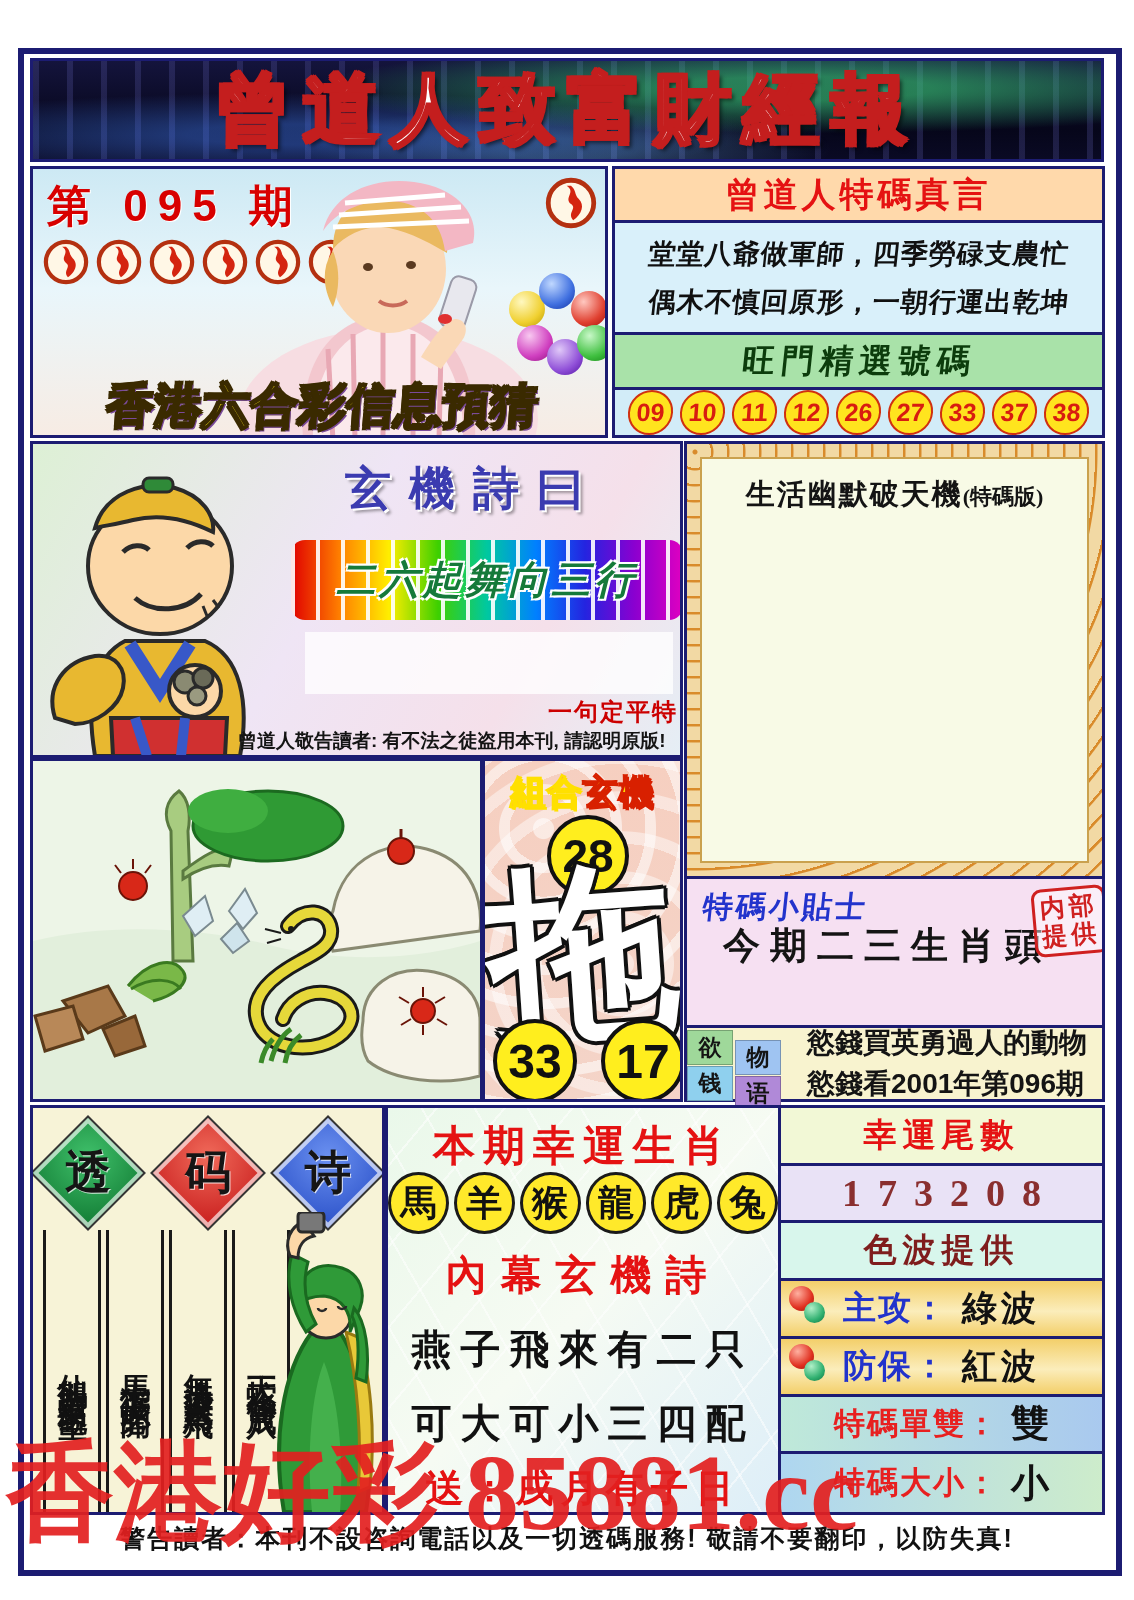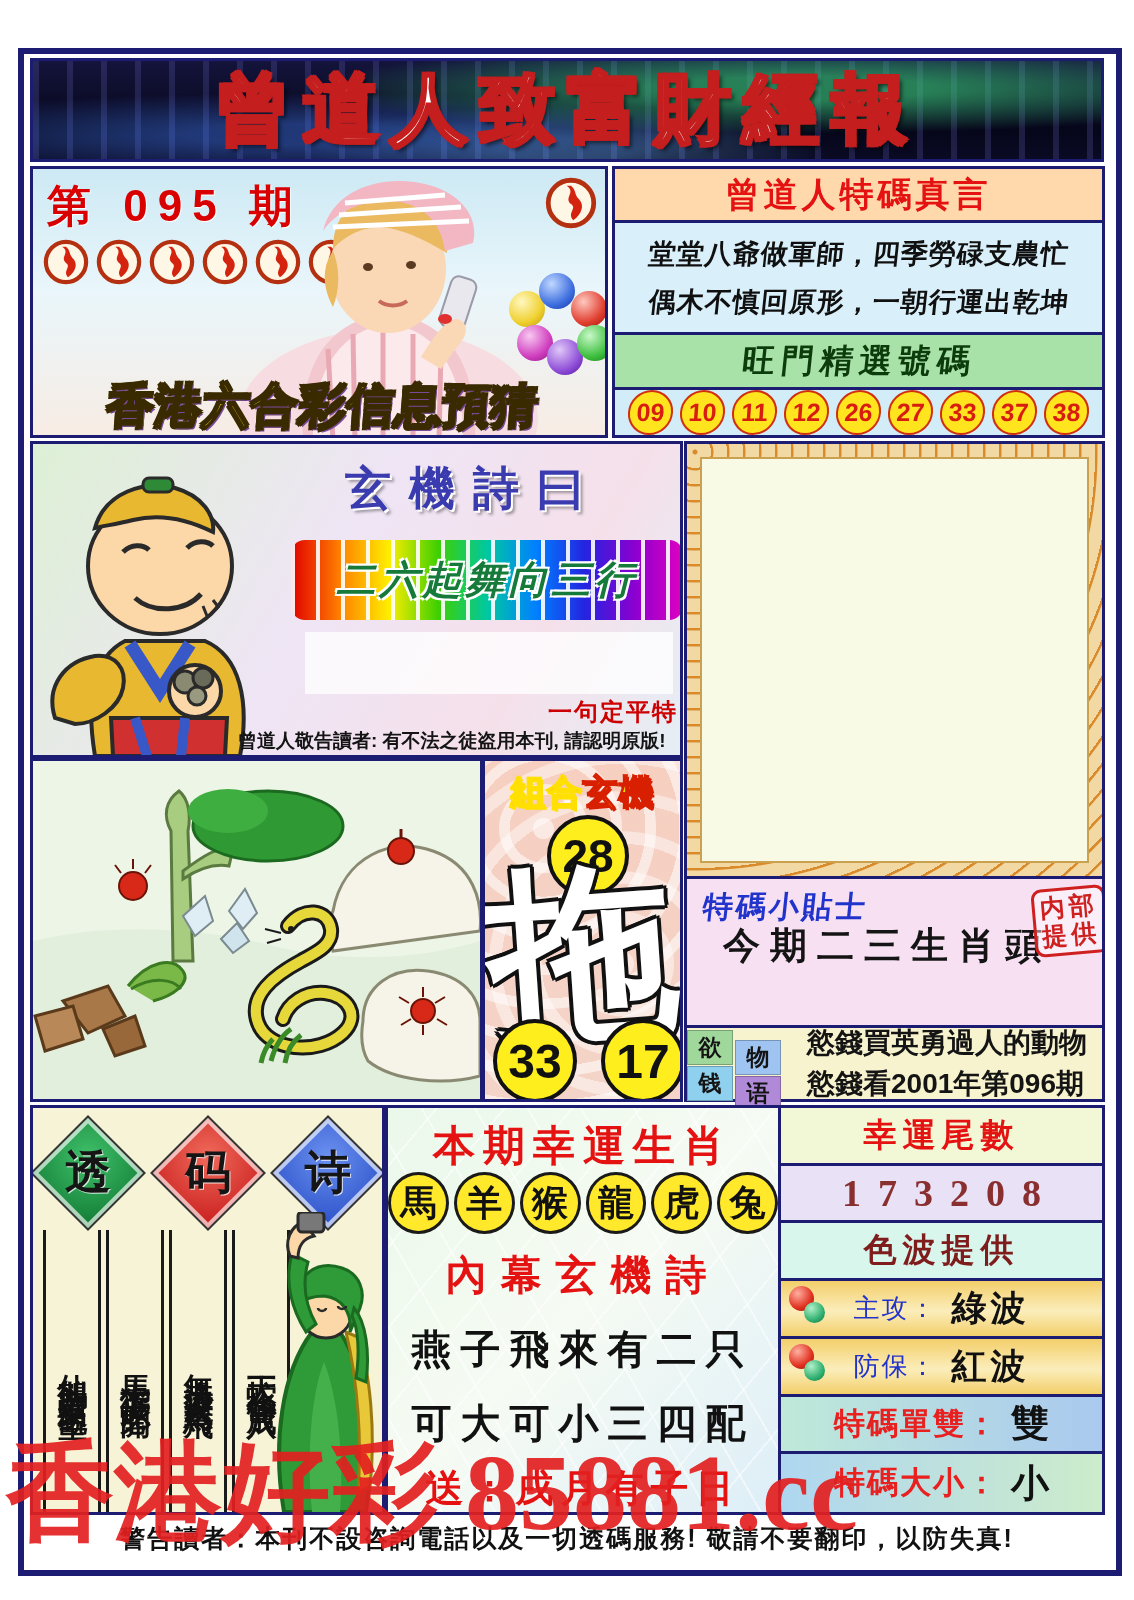--- a/index.html
+++ b/index.html
@@ -190,21 +190,21 @@
   .rrow:last-child{border-bottom:none;}
   .rr1{background:#f2f8d6;}
   .rr1 span{color:#e51212;font-size:33px;font-weight:bold;letter-spacing:6px;}
   .rr2{background:#e9e2f6;gap:17px;}
   .digit{color:#8a2f2f;font-size:38px;font-weight:bold;font-family:"Liberation Serif","DejaVu Serif",serif;}
   .rr3{background:#d8f6ec;}
   .rr3 span{color:#7f1d1d;font-size:33px;font-weight:bold;letter-spacing:6px;}
   .rr4,.rr5{background:linear-gradient(180deg,#f3cf6a 0%,#fbedbb 55%,#f3cf6a 100%);}
   .rr6{background:linear-gradient(90deg,#bfe9d9,#a9c9ef);}
   .rr7{background:linear-gradient(90deg,#aed6f0,#cdeccb);}
-  .wave-label{color:#2233cc;font-size:26px;font-weight:normal;letter-spacing:2px;}
+  .wave-label{color:#2233cc;font-size:33px;font-weight:bold;letter-spacing:2px;}
   .wave-value{color:#111;font-size:35px;font-weight:bold;letter-spacing:4px;margin-left:14px;font-family:"Liberation Serif","DejaVu Serif",serif;}
   .spec-label{color:#e82020;font-size:31px;font-weight:bold;letter-spacing:2px;}
   .spec-value{color:#111;font-size:38px;font-weight:bold;margin-left:12px;font-family:"Liberation Serif","DejaVu Serif",serif;}
   .balls-icon{position:absolute;left:8px;top:50%;transform:translateY(-60%);width:44px;height:40px;}
   .balls-icon .b1{position:absolute;left:0;top:2px;width:25px;height:25px;border-radius:50%;
     background:radial-gradient(circle at 35% 30%,#ffb0a0,#e03020 60%,#901008);}
   .balls-icon .b2{position:absolute;left:15px;top:18px;width:21px;height:21px;border-radius:50%;
     background:radial-gradient(circle at 35% 30%,#b0f0c8,#30b070 60%,#107040);}
   
   .warning{left:0;top:1522px;width:1134px;text-align:center;color:#111;font-size:25px;font-weight:bold;letter-spacing:2px;white-space:nowrap;}
@@ -350,20 +350,23 @@
   <div class="abs rainbow">
     <span>二六起舞向三行</span>
   </div>
   <div class="abs white-strip"></div>
   <div class="abs tagline">一句定平特</div>
   <div class="abs notice">曾道人敬告讀者: 有不法之徒盗用本刊, 請認明原版!</div>
 </div>
 
 <div class="abs story">
   <div class="story-inner">
+    <div class="story-title">
+      <span class="t">生活幽默破天機</span><span class="s">(特碼版)</span>
+    </div>
   </div>
 </div>
 
 <div class="sec treasure">
   <svg class="abs" style="left:0;top:0;width:447px;height:338px;" viewBox="0 0 447 338">
     <rect width="447" height="338" fill="#edf5e7"></rect>
     <path d="M0,180 C80,160 180,168 240,185 C320,205 400,195 447,180 L447,338 L0,338 Z" fill="#e2efdc"></path>
     <path d="M300,150 C310,95 360,75 400,90 C440,104 450,140 447,170 L300,190 C295,175 295,160 300,150 Z" fill="#f6f3e8" stroke="#8a8a72" stroke-width="3"></path>
     <path d="M330,260 C330,225 360,205 395,210 C430,215 447,235 447,260 L447,315 C410,325 360,320 335,300 C328,288 328,272 330,260 Z" fill="#f6f3e8" stroke="#8a8a72" stroke-width="3"></path>
     <path d="M155,70 L160,200 L140,200 L138,70 C130,55 132,40 146,30 C156,38 158,55 155,70 Z" fill="#a8cc80" stroke="#5a7a40" stroke-width="3"></path>

